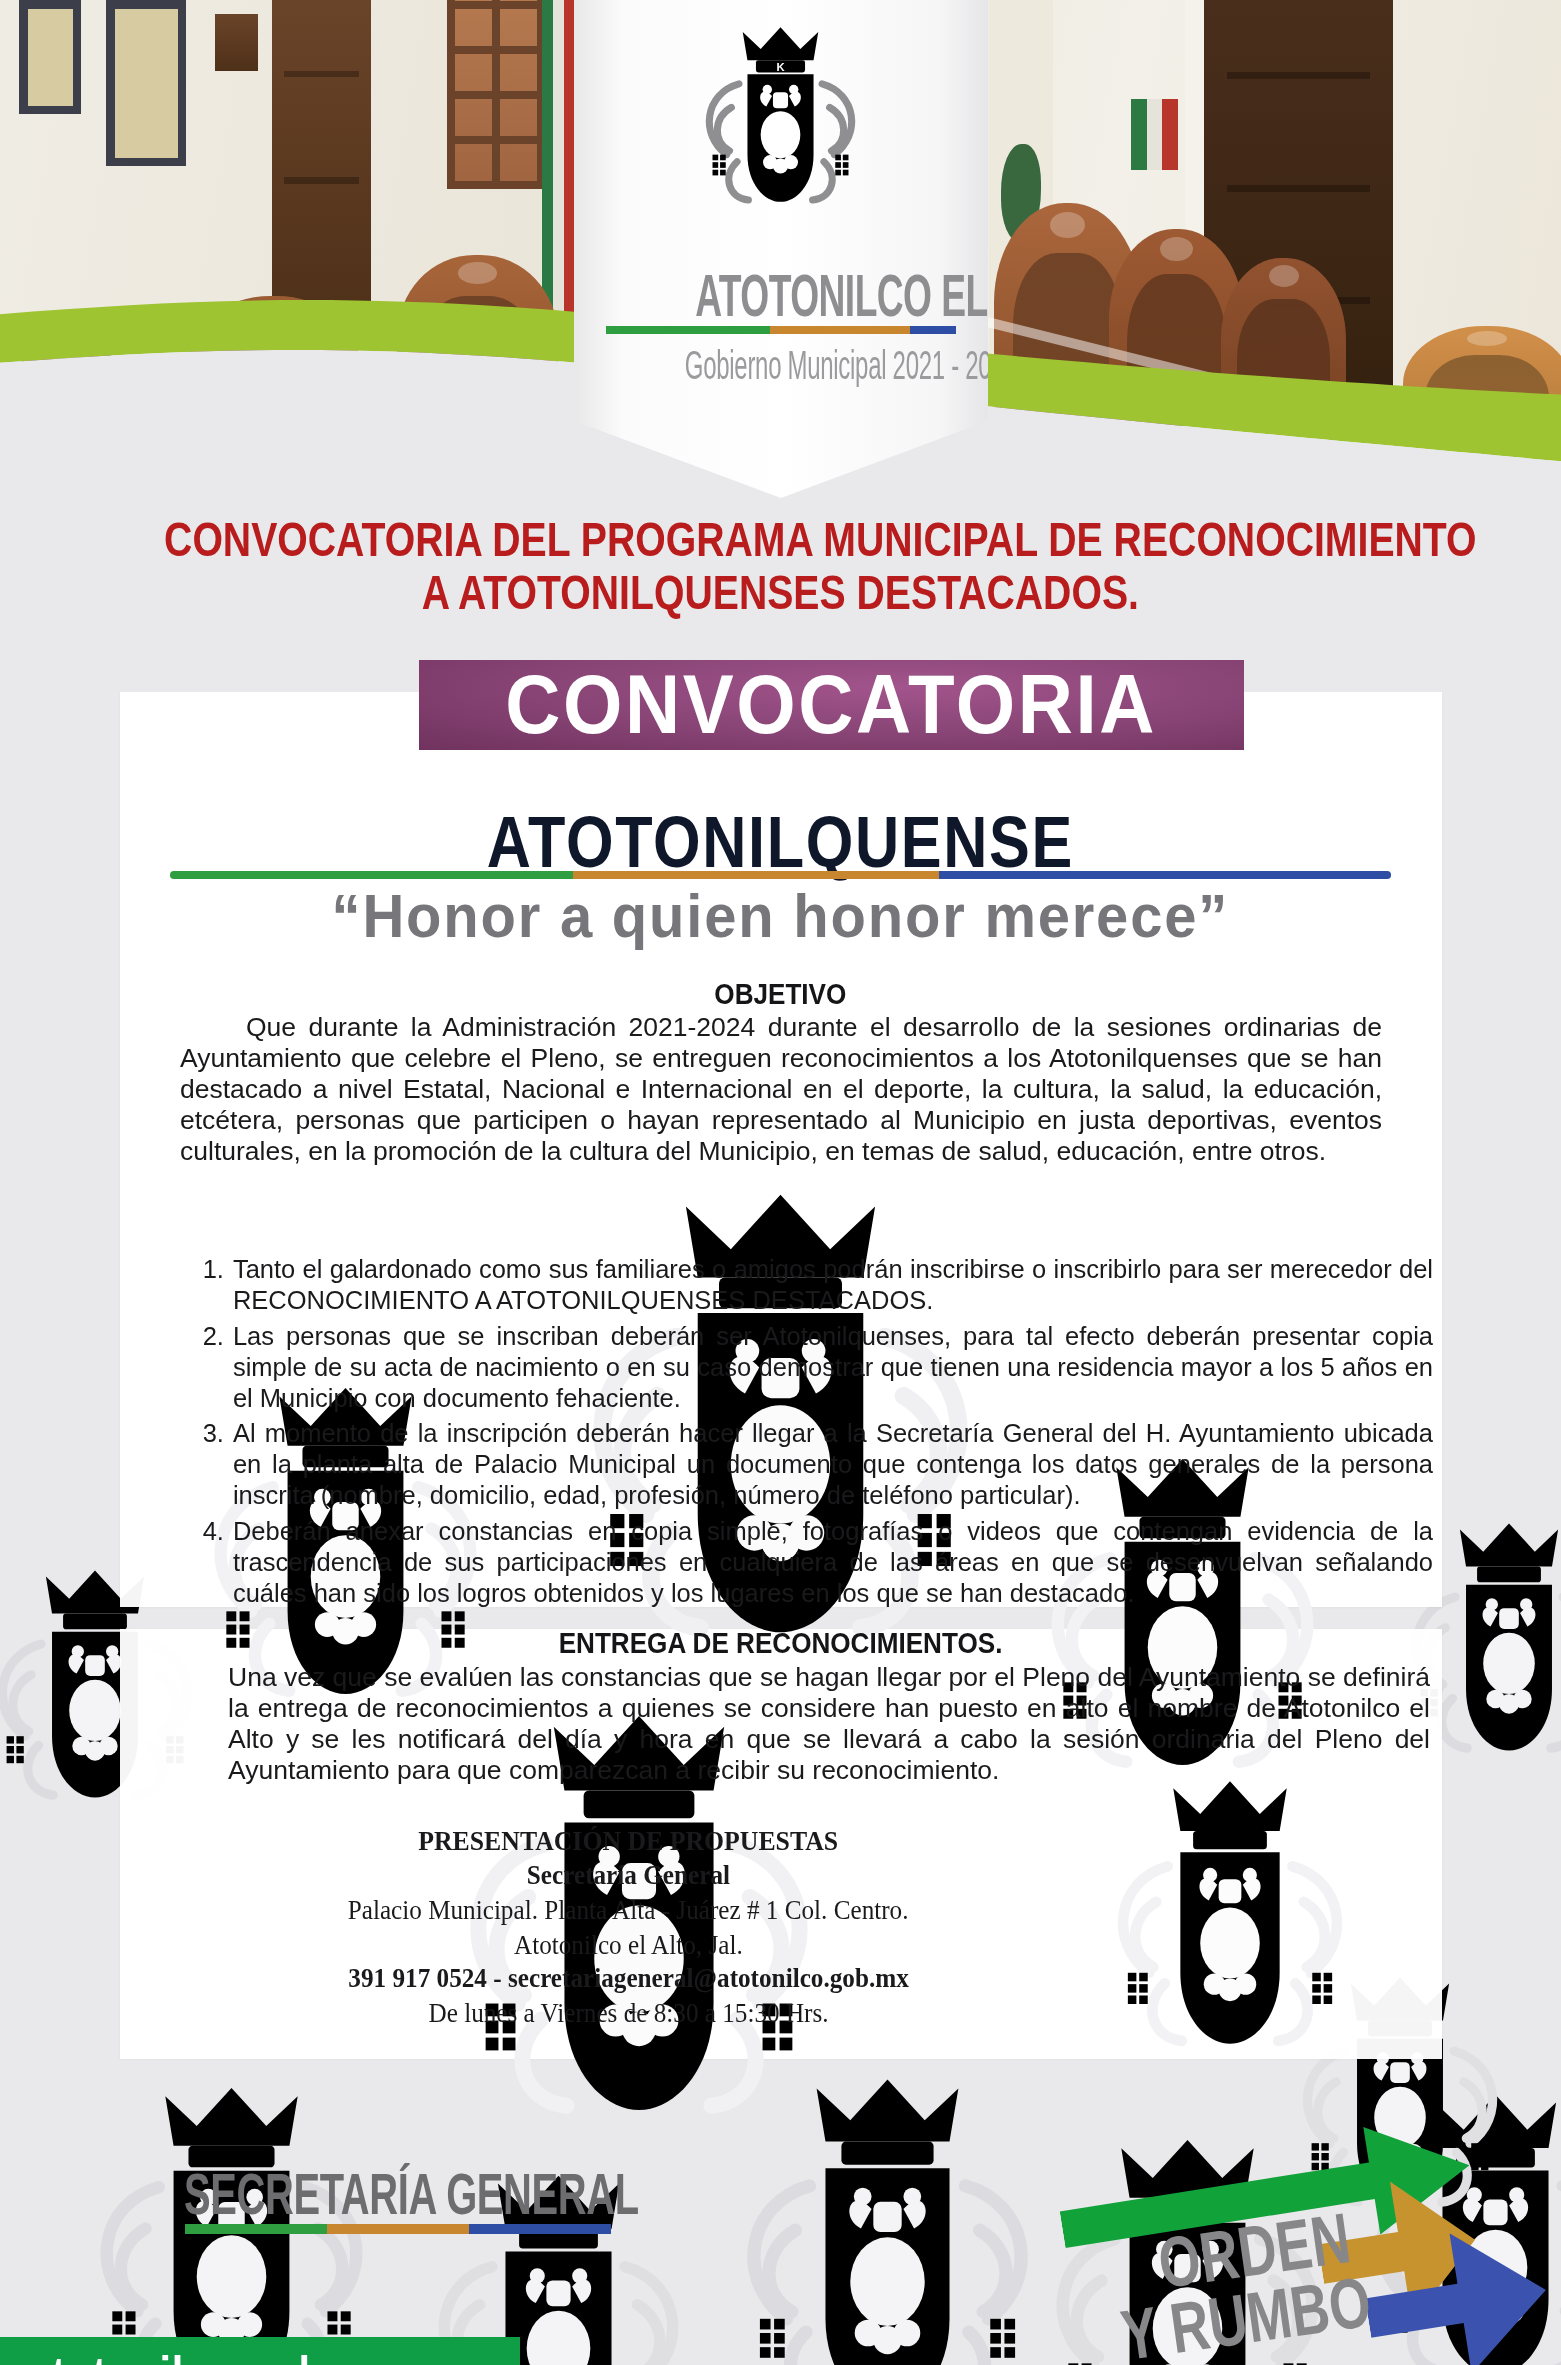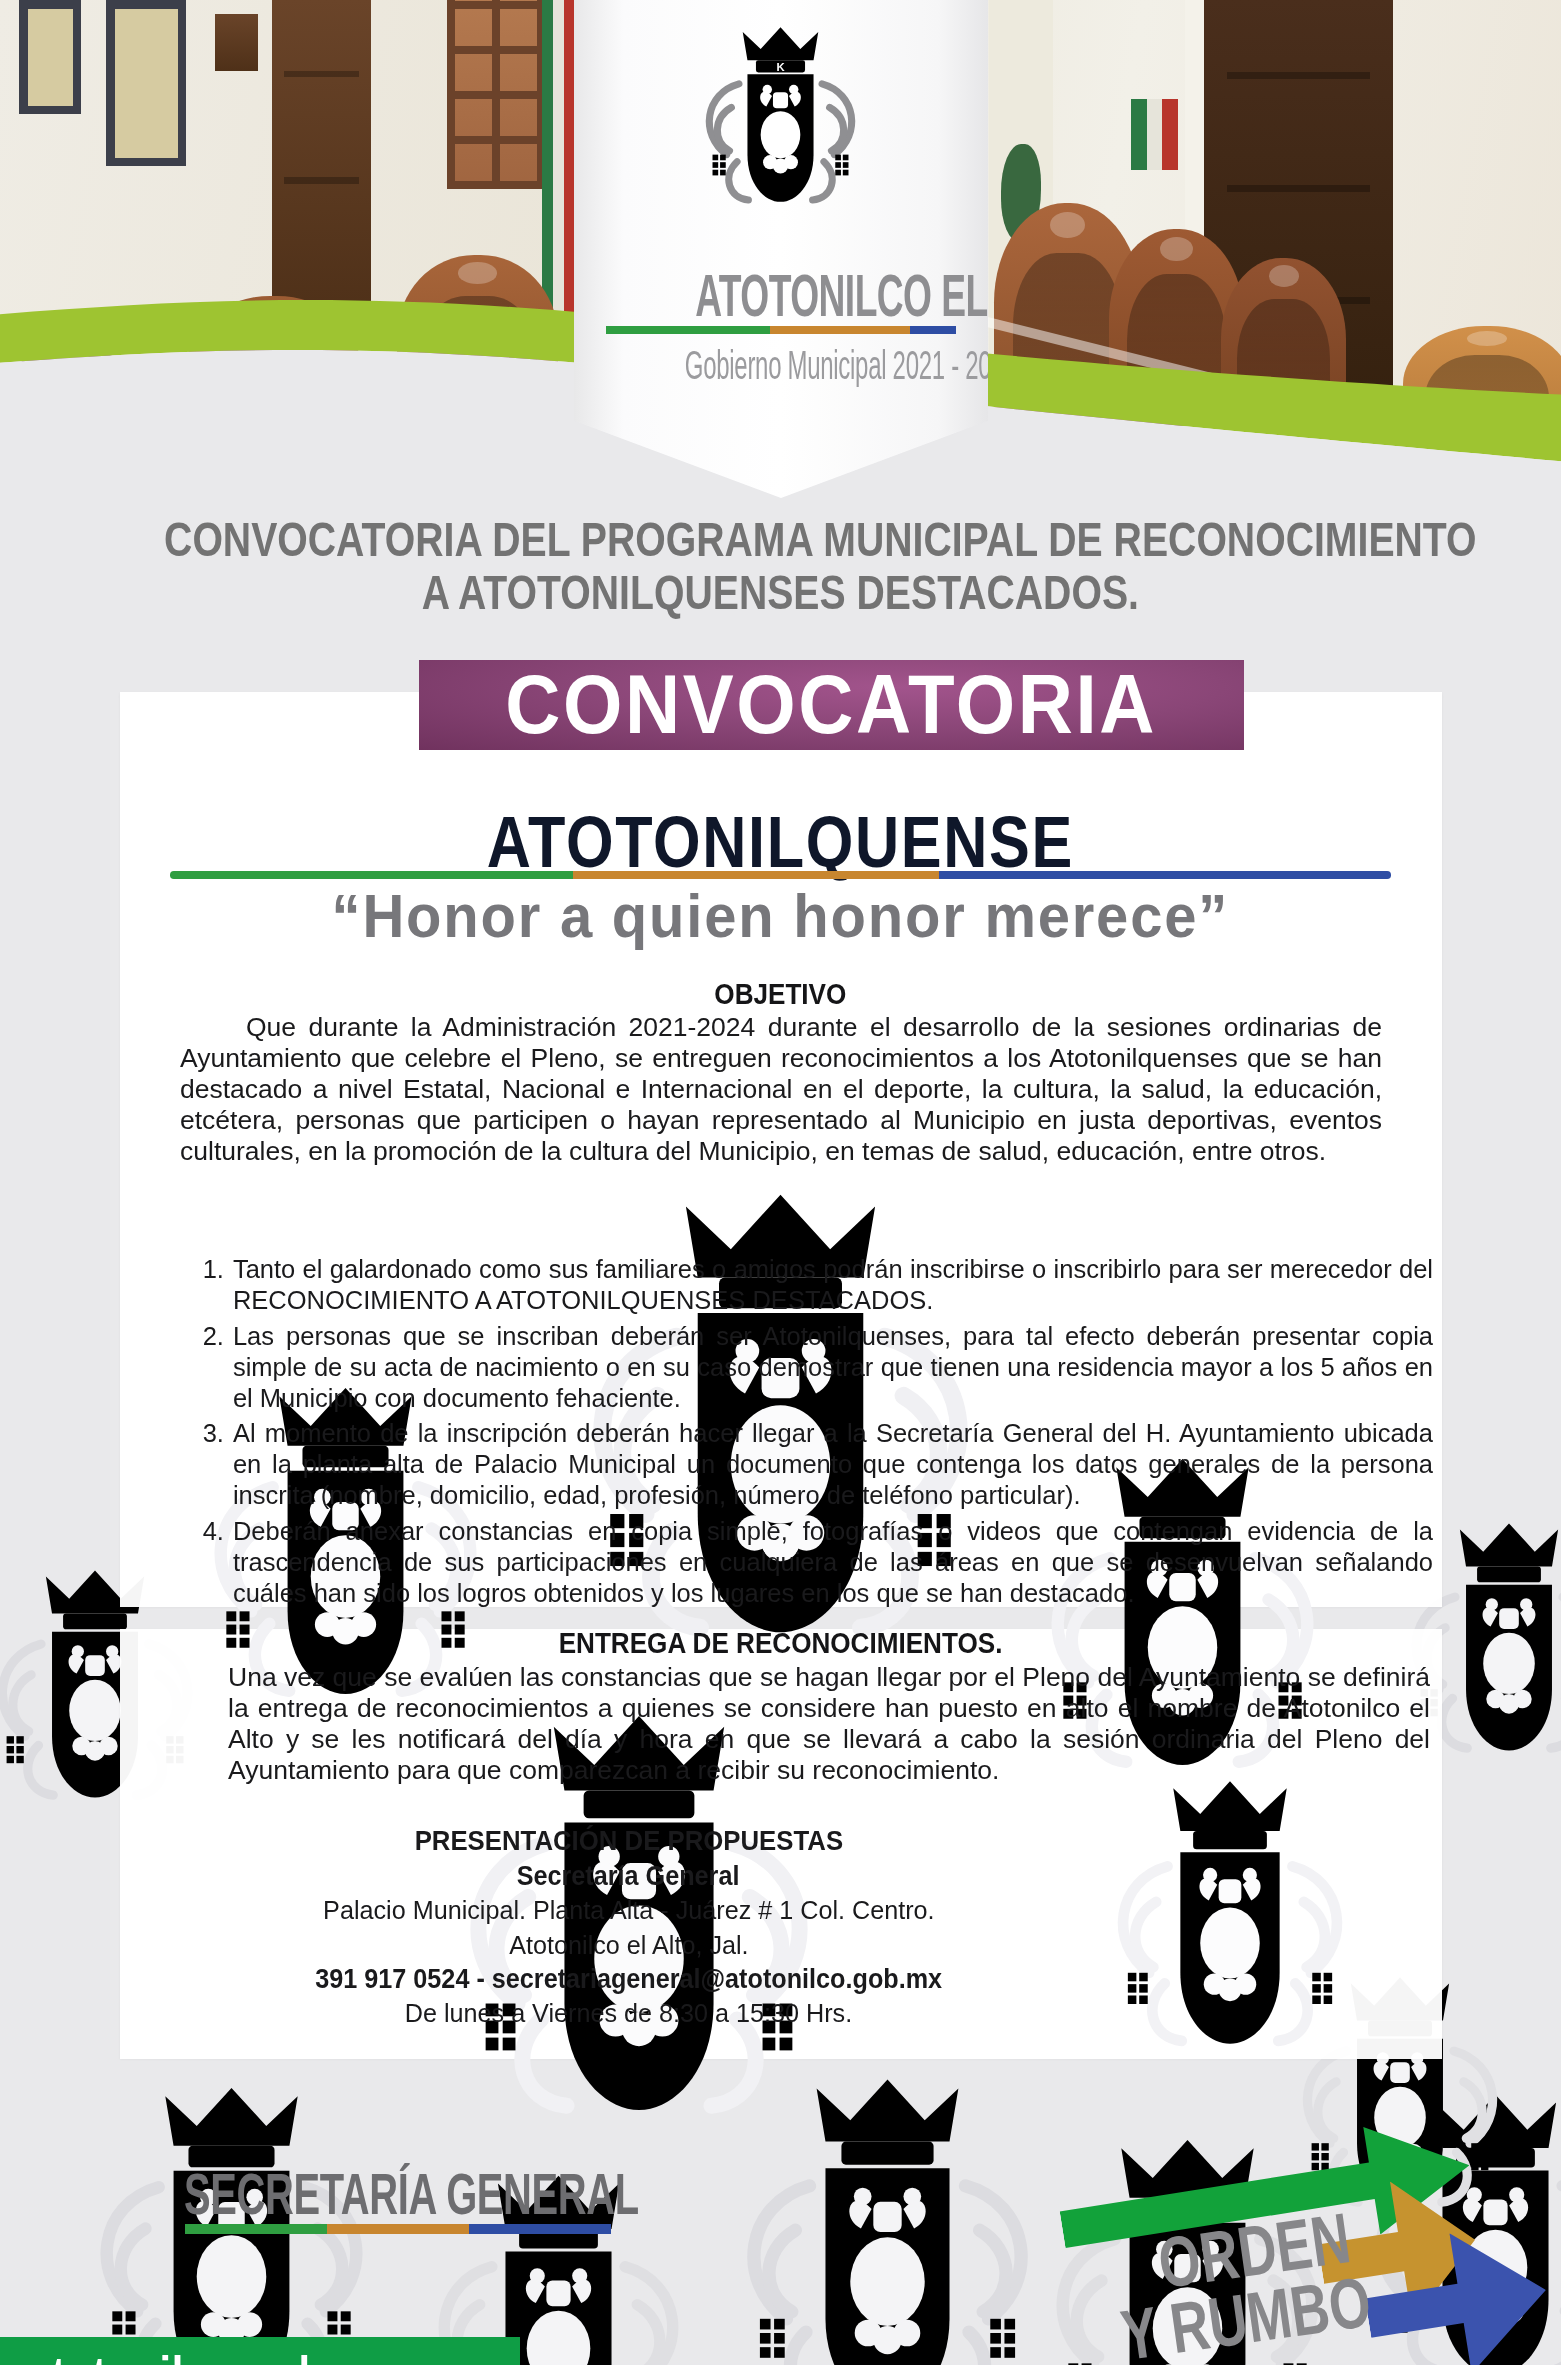--- a/index.html
+++ b/index.html
@@ -45,21 +45,21 @@
     clip-path:polygon(0 0,100% 0,100% 84.5%,50% 100%,0 84.5%);
     filter:drop-shadow(0 4.7px 10.4px rgba(0,0,0,.28));text-align:center;}
   #banner .crestbox{position:absolute;left:105px;top:13.2px;width:203px;height:203px;color:#8f8f92;--inner:#ffffff;}
   #banner .muni{position:absolute;left:0;top:261px;width:100%;color:#8e8e91;font-weight:bold;font-size:60px;letter-spacing:-0.9px;}
   #banner .tbar{position:absolute;left:32px;top:326px;width:350px;height:8px;
     background:linear-gradient(90deg,#2f9e41 0 47%,#c8862f 47% 87%,#2e4da4 87% 100%);}
   #banner .gob{position:absolute;left:0;top:343px;width:100%;color:#9b9b9e;font-size:40px;letter-spacing:-0.5px;}
 
   
   #maintitle{position:absolute;left:0;top:513px;width:1561px;text-align:center;
-    color:#737373;font-weight:bold;font-size:49px;line-height:53px;}
+    color:#b91c1c;font-weight:bold;font-size:49px;line-height:53px;}
 
   
   .panel{position:absolute;left:120px;width:1322px;background:rgba(255,255,255,.96);
     box-shadow:0 0.9px 2.8px rgba(0,0,0,.05);}
   #panelA{top:692px;height:915px;}
   #panelB{top:1629px;height:430px;}
 
   
   #convbox{position:absolute;left:419px;top:660px;width:825px;height:90px;
     background:radial-gradient(ellipse at 58% 30%, #a2548c 0%, #8a4677 48%, #70325e 100%);
@@ -77,21 +77,21 @@
   
   .sechead{position:absolute;left:0;width:1561px;text-align:center;color:#151517;font-weight:bold;font-size:29px;}
   .bodytext{position:absolute;left:180px;width:1202px;color:#1a1a1c;font-size:26.5px;line-height:31px;text-align:justify;}
   #objetivo-body{top:1012px;text-indent:66px;}
   #requisitos-list{position:absolute;left:180px;top:1254px;width:1202px;margin:0;padding:0 0 0 51px;
     color:#1a1a1c;font-size:25.5px;line-height:31px;text-align:justify;}
   #requisitos-list li{margin:0 0 4.7px 0;padding-left:1.9px;}
   #entrega-body{top:1662px;line-height:31px;margin-left:48px;}
 
   
-  .pline{position:absolute;left:0;width:1257px;text-align:center;color:#1a1a1c;}
+  .pline{position:absolute;left:0;width:1257px;text-align:center;color:#1a1a1c;font-family:Liberation Serif, serif;}
   .pline.b{font-weight:bold;}
 
   
   #seclogo{position:absolute;left:184px;top:2161px;color:#6d6d70;font-weight:bold;font-size:57px;letter-spacing:-0.5px;}
   #secbar{position:absolute;left:185px;top:2224px;width:426px;height:9.5px;
     background:linear-gradient(90deg,#2f9e41 0 33.4%,#c8862f 33.4% 66.7%,#2e4da4 66.7% 100%);}
 
   #orden{position:absolute;left:1055px;top:2115px;width:502px;height:265px;}
   .arrow{position:absolute;}
   .arrow.green{left:4.7px;top:28px;width:412px;height:109px;background:#12a23a;

